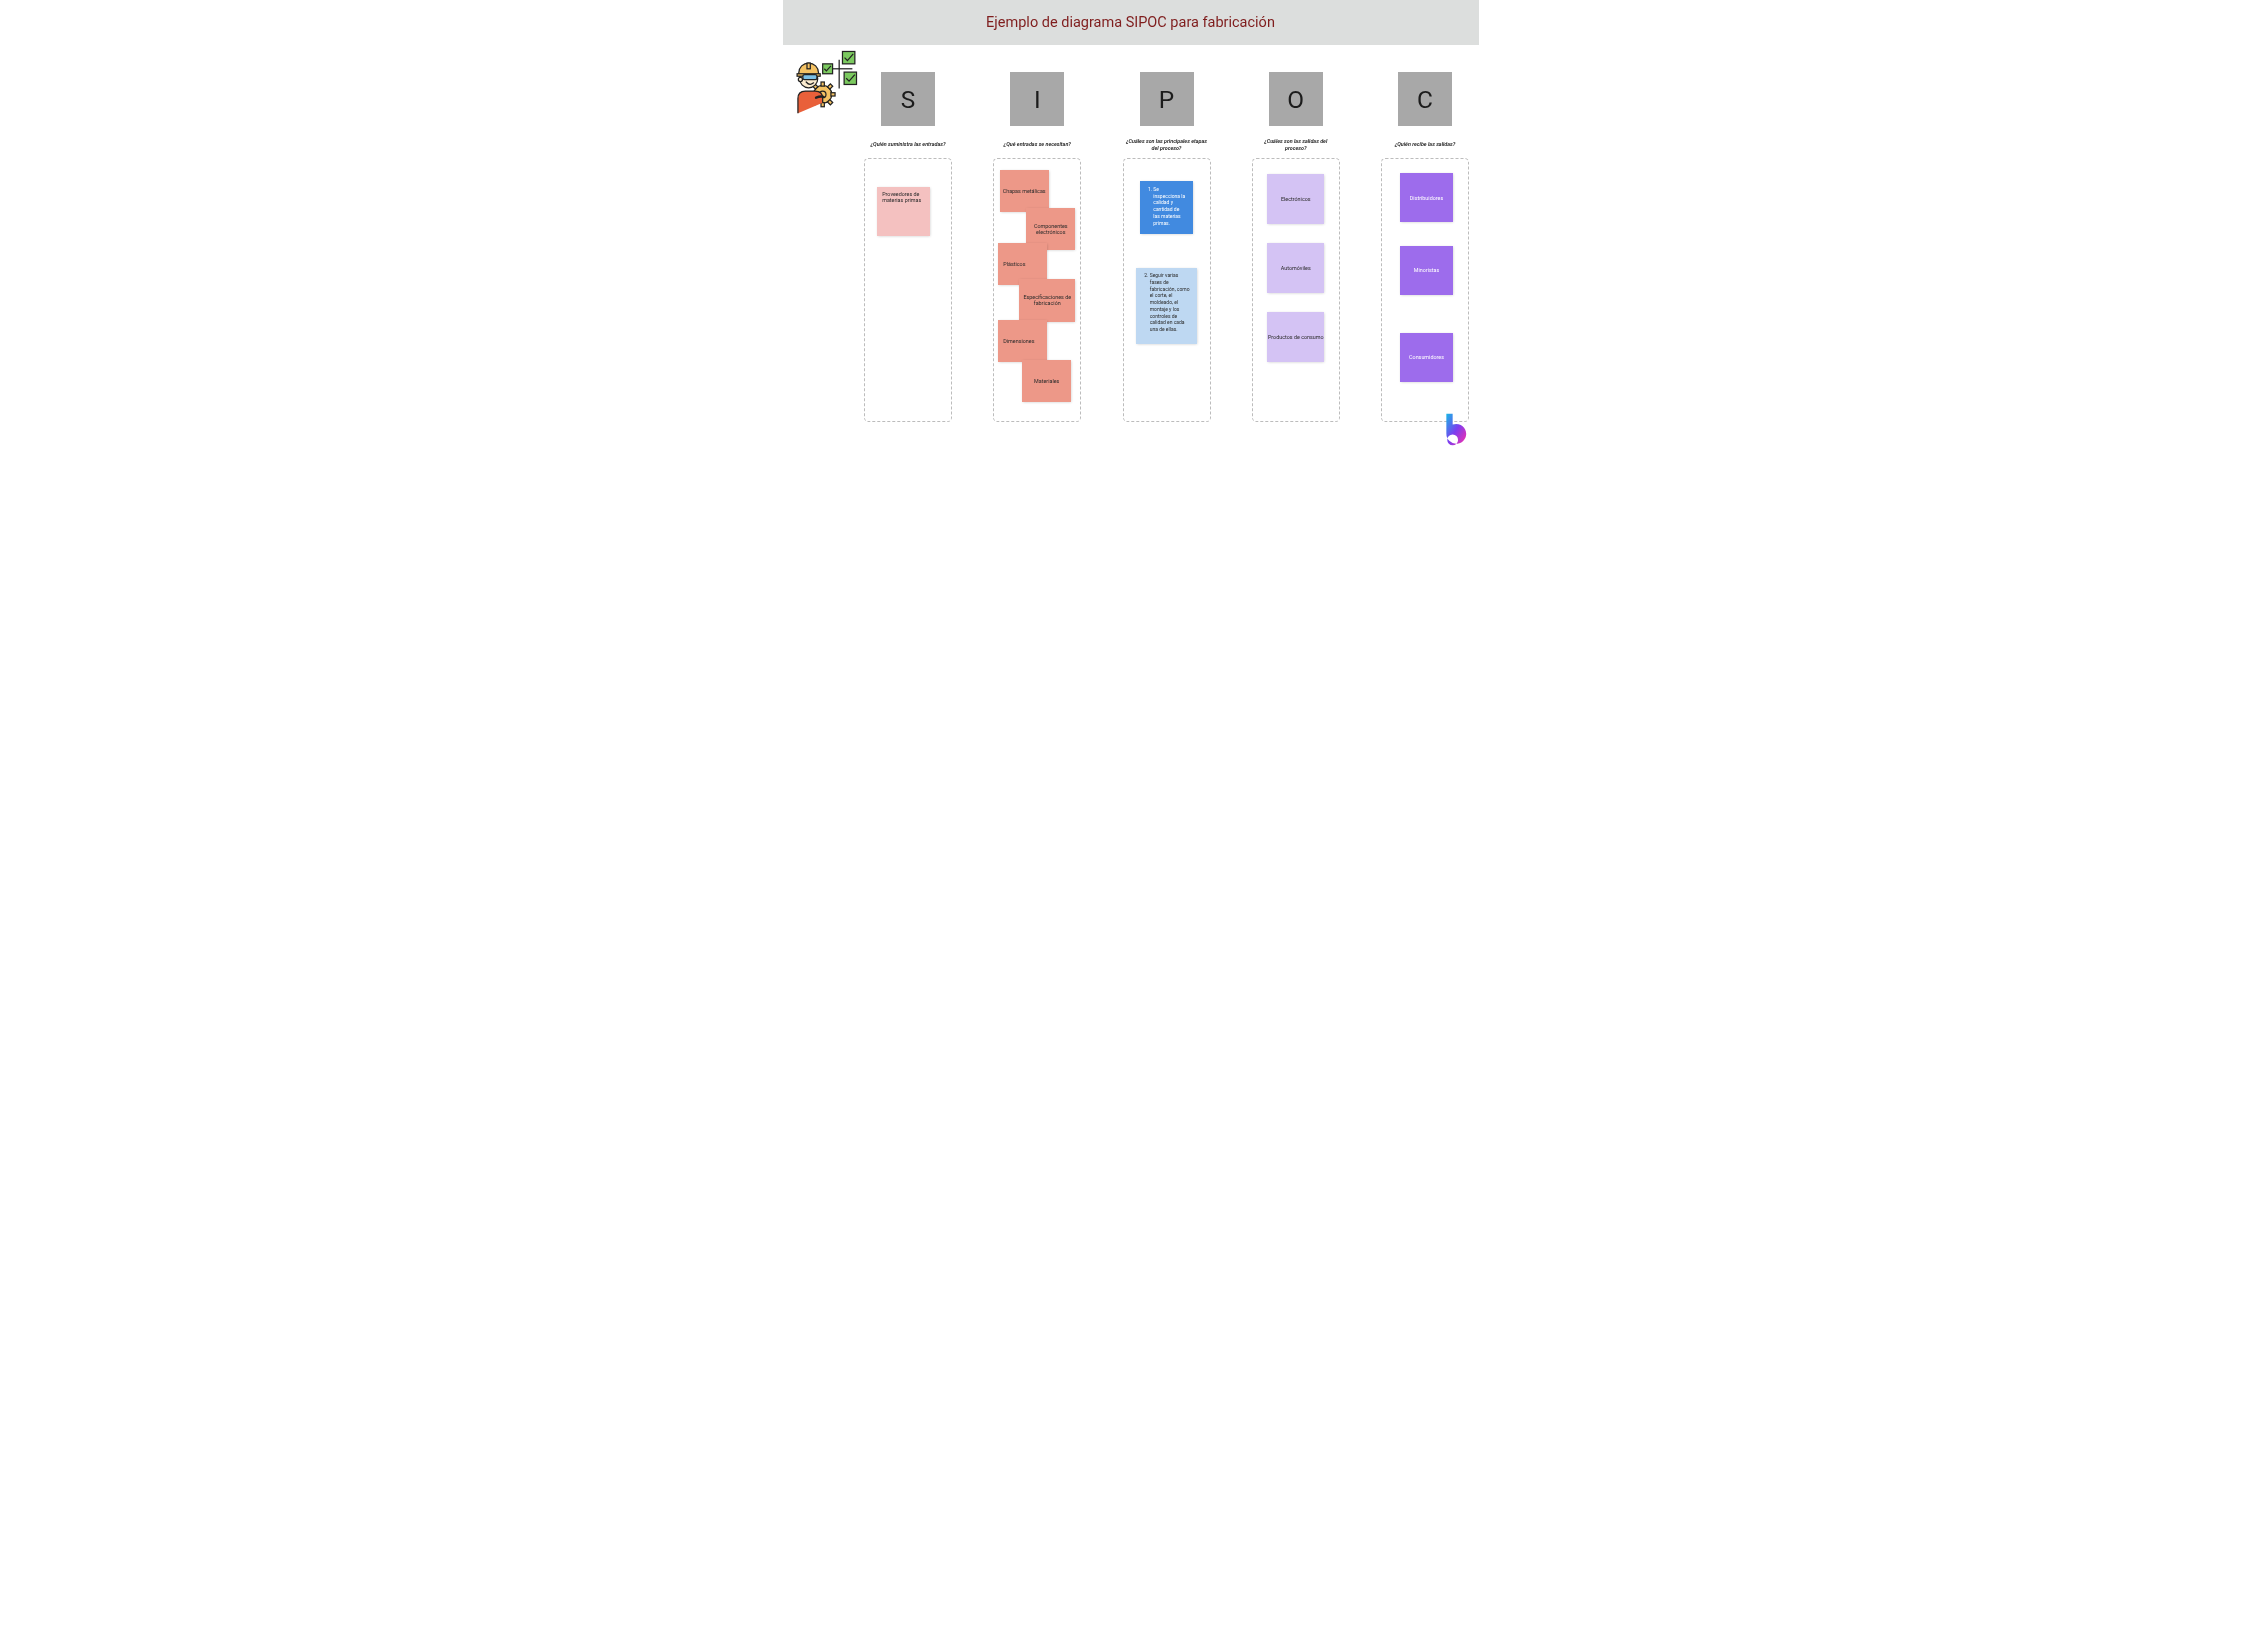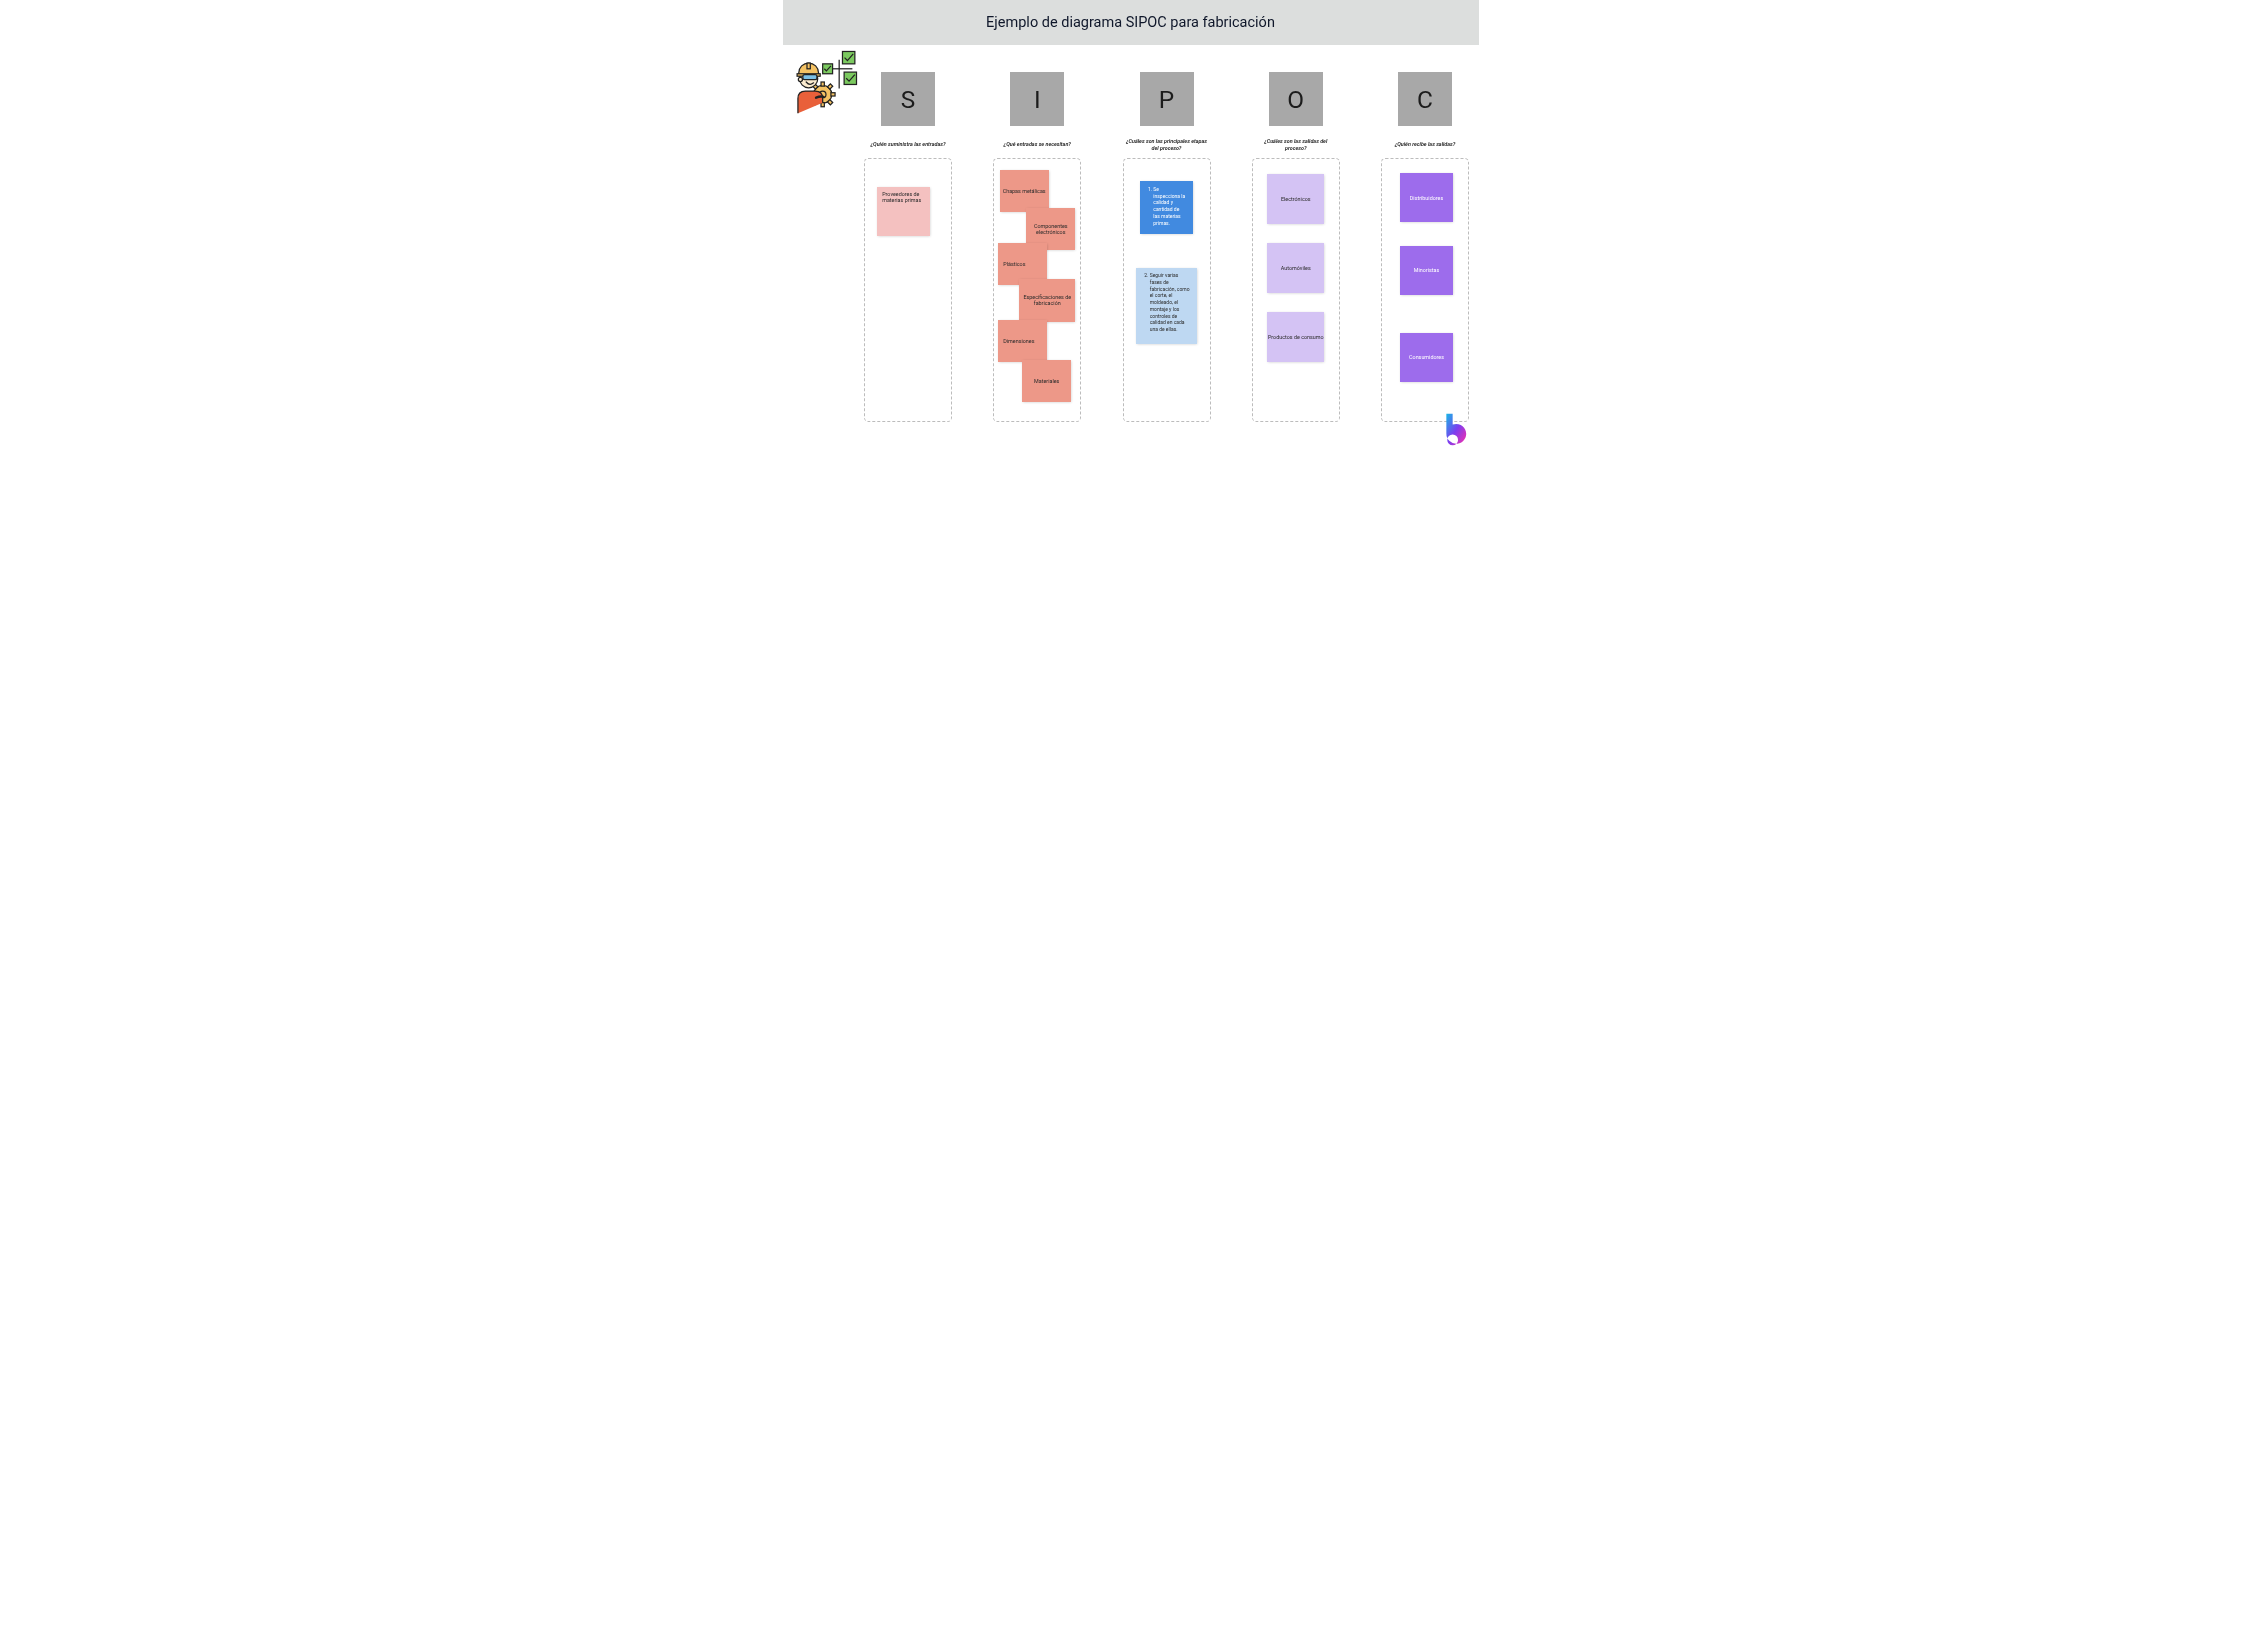--- a/index.html
+++ b/index.html
@@ -22,21 +22,21 @@
     height: 45px;
     background: #dcdedd;
     display: flex;
     align-items: center;
     justify-content: center;
   }
   .title-bar h1 {
     margin: 0;
     font-weight: 400;
     font-size: 14.5px;
-    color: #0f172a;
+    color: #7f1d1d;
   }
 
   
   .illustration {
     position: absolute;
     left: 6.3px;
     top: 49px;
     width: 69px;
     height: 66px;
   }

